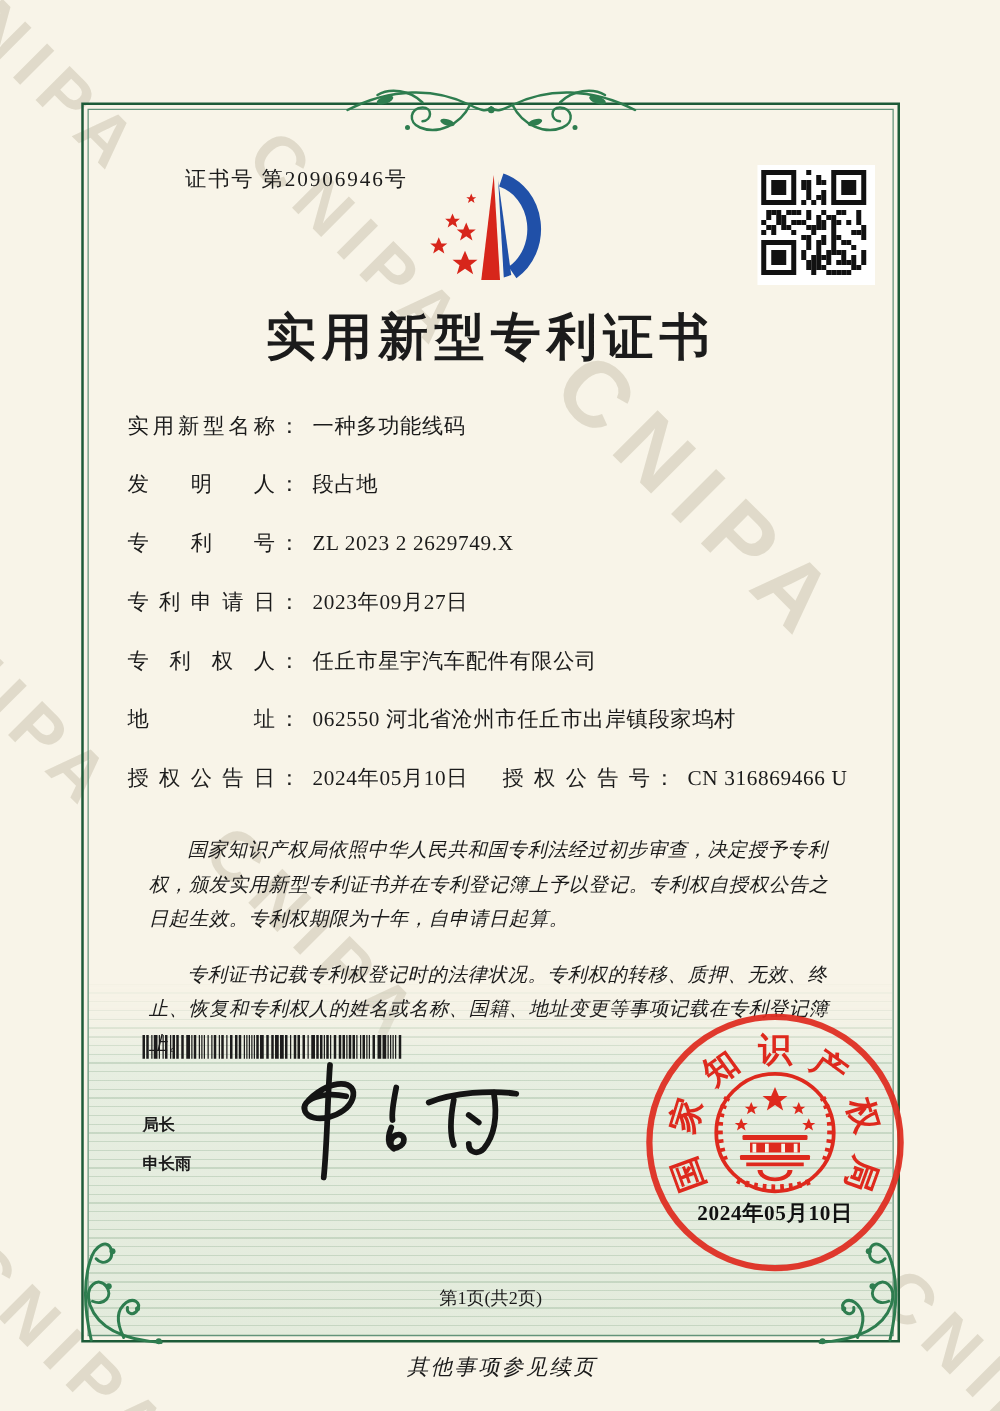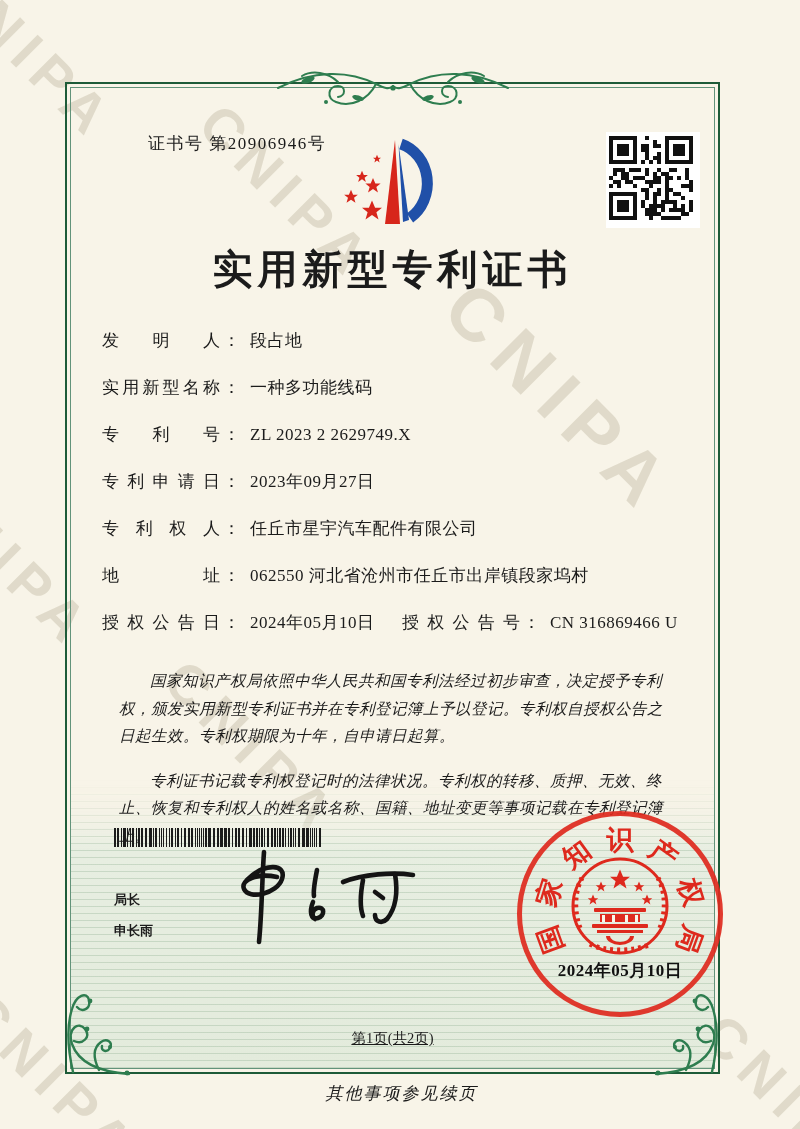--- a/index.html
+++ b/index.html
@@ -83,21 +83,21 @@
   .seal-char{
     position:absolute;left:50%;top:50%;width:30px;height:30px;margin:-15px 0 0 -15px;
     text-align:center;font-size:27px;font-weight:700;color:#de291d;line-height:30px;
     transform:rotate(var(--a)) translateY(-74px);
   }
   .seal-emblem{position:absolute;left:50%;top:46%;transform:translate(-50%,-50%);}
   .seal-date{
     position:absolute;left:0;right:0;bottom:30px;text-align:center;
     font-size:17px;font-weight:700;color:#111;letter-spacing:0.5px;
   }
-  .page-num{position:absolute;left:0;bottom:24px;width:100%;text-align:center;font-size:14.5px;z-index:4;text-decoration:underline;}
+  .page-num{position:absolute;left:0;bottom:24px;width:100%;text-align:center;font-size:14.5px;z-index:4;}
   .continuation{
     position:absolute;left:76px;top:1082px;width:651px;text-align:center;
     font-size:17px;font-style:italic;letter-spacing:2px;z-index:2;
   }
   svg{overflow:visible;}
 </style>
 </head>
 <body>
 
 <svg width="0" height="0" style="position:absolute" aria-hidden="true">
@@ -307,24 +307,24 @@
         <rect x="60" y="80" width="4" height="4" fill="#111"></rect>
         <rect x="64" y="80" width="4" height="4" fill="#111"></rect>
         <rect x="68" y="80" width="4" height="4" fill="#111"></rect>
       </svg>
     </div>
 
   <div class="title">实用新型专利证书</div>
 
   <div class="fields">
     <div class="field-row">
+      <span class="flabel">实用新型名称</span><span class="fcolon">：</span><span class="fvalue">一种多功能线码</span>
+    </div>
+    <div class="field-row">
       <span class="flabel">发明人</span><span class="fcolon">：</span><span class="fvalue">段占地</span>
-    </div>
-    <div class="field-row">
-      <span class="flabel">实用新型名称</span><span class="fcolon">：</span><span class="fvalue">一种多功能线码</span>
     </div>
     <div class="field-row">
       <span class="flabel">专利号</span><span class="fcolon">：</span><span class="fvalue">ZL 2023 2 2629749.X</span>
     </div>
     <div class="field-row">
       <span class="flabel">专利申请日</span><span class="fcolon">：</span><span class="fvalue">2023年09月27日</span>
     </div>
     <div class="field-row">
       <span class="flabel">专利权人</span><span class="fcolon">：</span><span class="fvalue">任丘市星宇汽车配件有限公司</span>
     </div>

